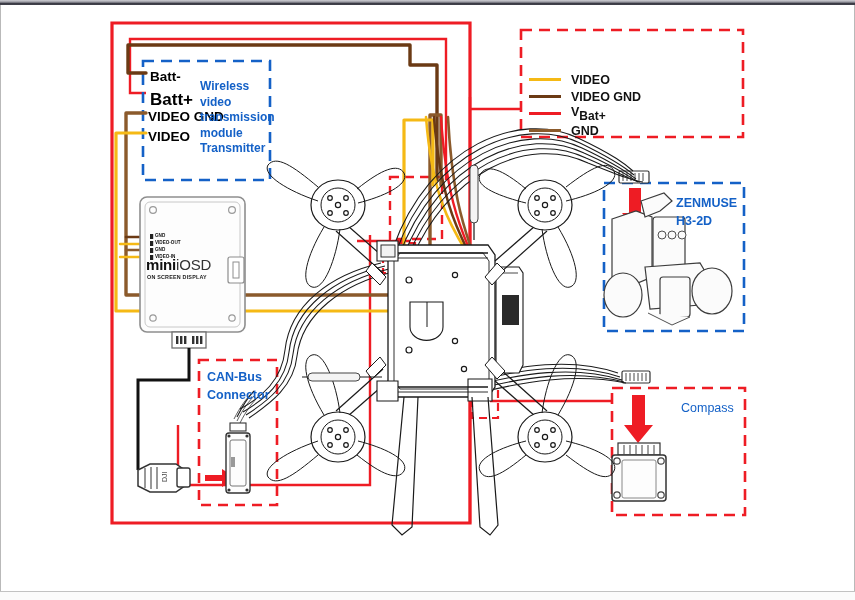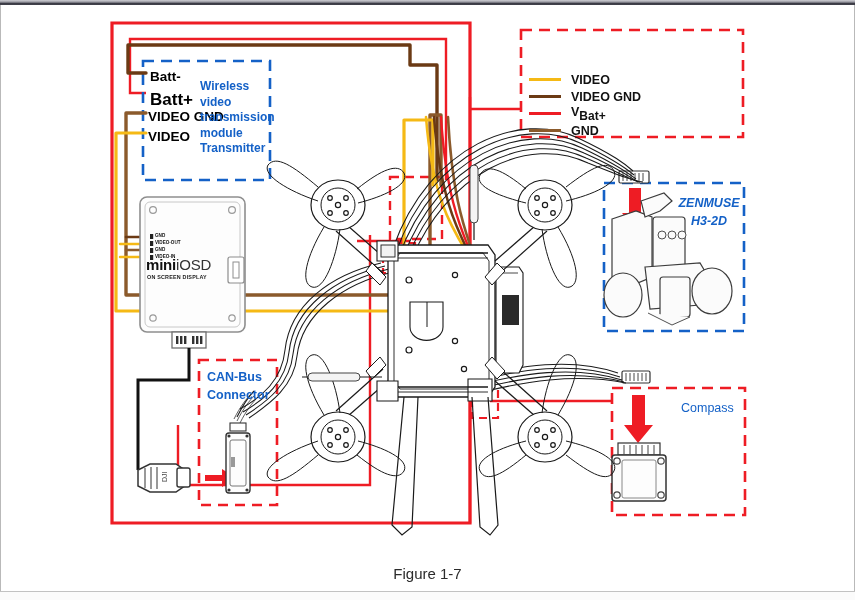--- a/index.html
+++ b/index.html
@@ -56,21 +56,21 @@
   .iosd-brand .thin{font-weight:400;color:#333;}
   .iosd-sub{left:147px;top:269px;font-size:5.4px;font-weight:bold;color:#222;letter-spacing:0.2px;}
   .iosd-pin{font-size:4.6px;font-weight:bold;color:#111;letter-spacing:0px;}
 
   .canbus-text{
     left:207px;top:363px;width:70px;font-size:12.5px;line-height:18px;
     color:#1461c7;font-weight:bold;white-space:normal;
   }
   .zenmuse-text{
     left:676px;top:189px;width:66px;font-size:12.5px;line-height:18px;
-    color:#1461c7;font-weight:bold;text-align:center;white-space:normal;font-style:italic;
+    color:#1461c7;font-weight:bold;white-space:normal;
   }
   .compass-text{left:681px;top:396px;font-size:12.5px;color:#1461c7;font-weight:normal;}
 
   .fig-caption{
     position:absolute;left:0;top:560px;width:855px;text-align:center;
     font-size:15px;color:#2b2b2b;font-family:"Liberation Sans",sans-serif;
   }
 </style>
 </head>
 <body>
@@ -459,15 +459,14 @@
     <div style="display:flex;align-items:center;height:17px;">
       <span style="display:inline-block;width:32px;height:3px;background:#ee1c24;margin-right:10px;"></span>
       <span class="legend-item"><span>V</span><sub style="font-size:12px;">Bat+</sub></span>
     </div>
     <div style="display:flex;align-items:center;height:17px;">
       <span style="display:inline-block;width:32px;height:3.4px;background:#8b5a2b;margin-right:10px;"></span>
       <span class="legend-item">GND</span>
     </div>
   </div>
 
-  <div class="fig-caption">Figure 1-7</div>
 
 </div>
 
 </body></html>

